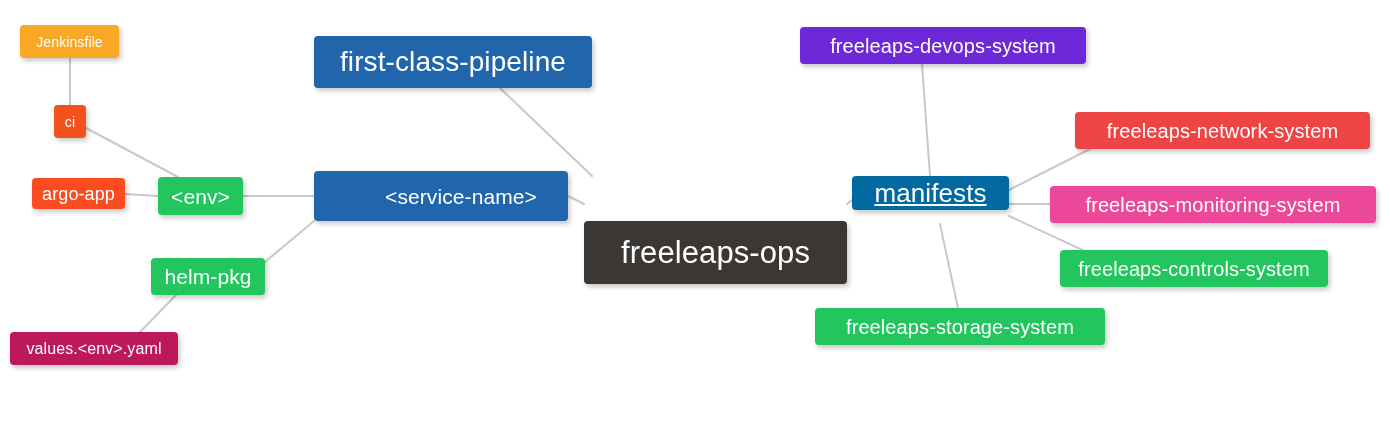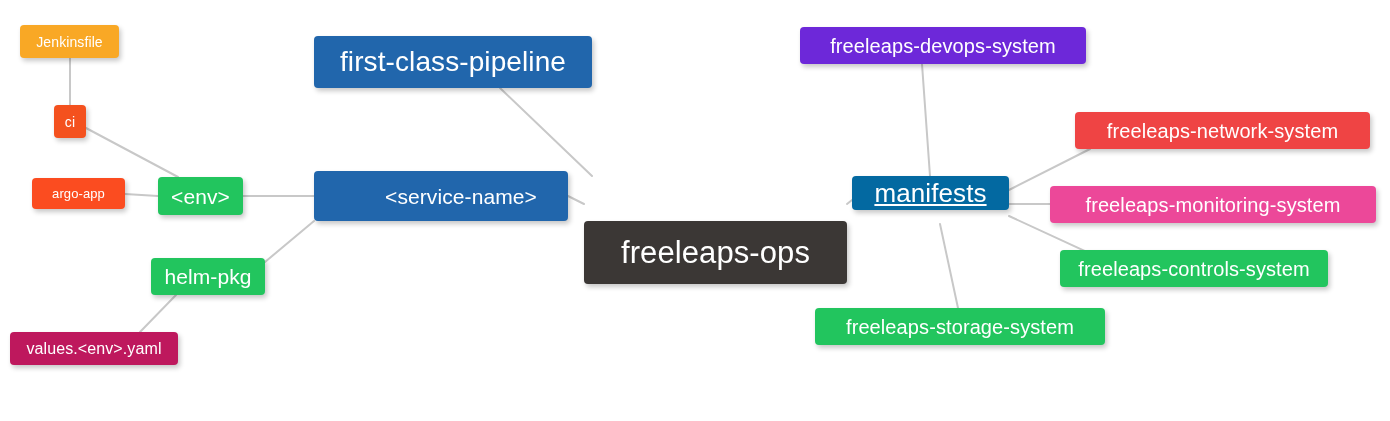--- a/index.html
+++ b/index.html
@@ -63,21 +63,21 @@
       <line x1="1009" y1="216" x2="1100" y2="258" stroke="#c8c8c8" stroke-width="2" stroke-linecap="round"></line>
       <line x1="940" y1="224" x2="958" y2="308" stroke="#c8c8c8" stroke-width="2" stroke-linecap="round"></line>
     </svg>
   <div id="node-layer">
       <div class="node" style="left: 20px; top: 25px; width: 99px; height: 33px; background: rgb(249, 168, 37); font-size: 14px;">
         <span class="node-label">Jenkinsfile</span>
       </div>
       <div class="node" style="left: 54px; top: 105px; width: 32px; height: 33px; background: rgb(244, 81, 30); font-size: 14px;">
         <span class="node-label">ci</span>
       </div>
-      <div class="node" style="left: 32px; top: 178px; width: 93px; height: 31px; background: rgb(251, 76, 32); font-size: 13px;">
+      <div class="node" style="left: 32px; top: 178px; width: 93px; height: 31px; background: rgb(251, 76, 32); font-size: 18px;">
         <span class="node-label">argo-app</span>
       </div>
       <div class="node" style="left: 158px; top: 177px; width: 85px; height: 38px; background: rgb(34, 197, 94); font-size: 21px;">
         <span class="node-label">&lt;env&gt;</span>
       </div>
       <div class="node" style="left: 151px; top: 258px; width: 114px; height: 37px; background: rgb(34, 197, 94); font-size: 21px;">
         <span class="node-label">helm-pkg</span>
       </div>
       <div class="node" style="left: 10px; top: 332px; width: 168px; height: 33px; background: #be185d; font-size: 16px;">
         <span class="node-label">values.&lt;env&gt;.yaml</span>

